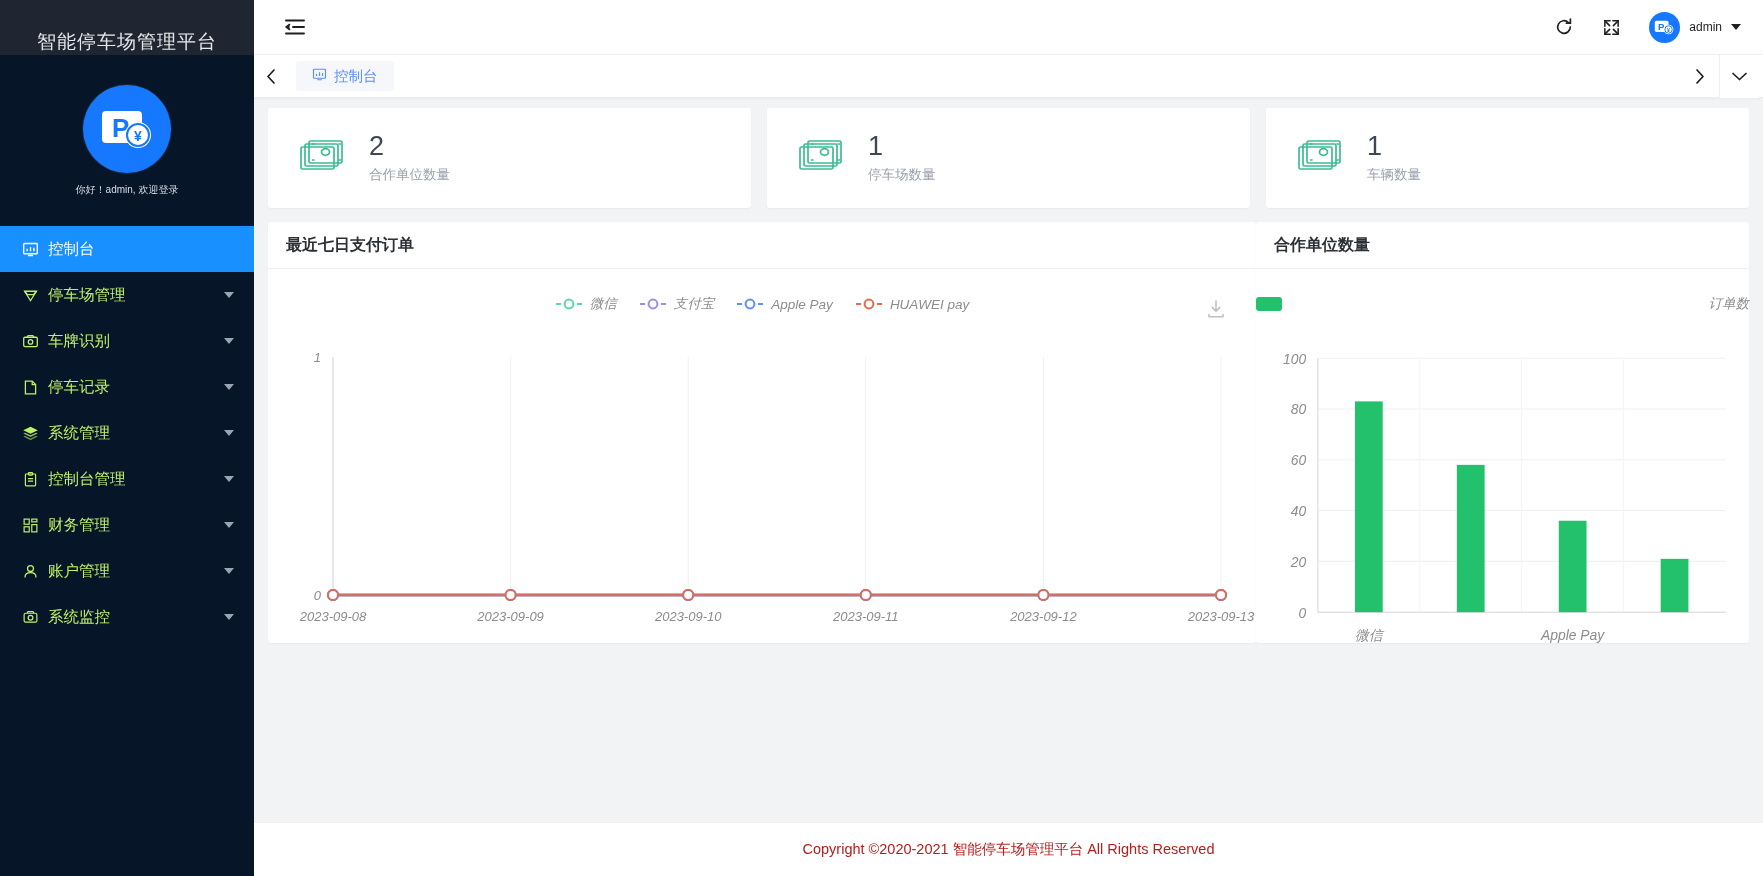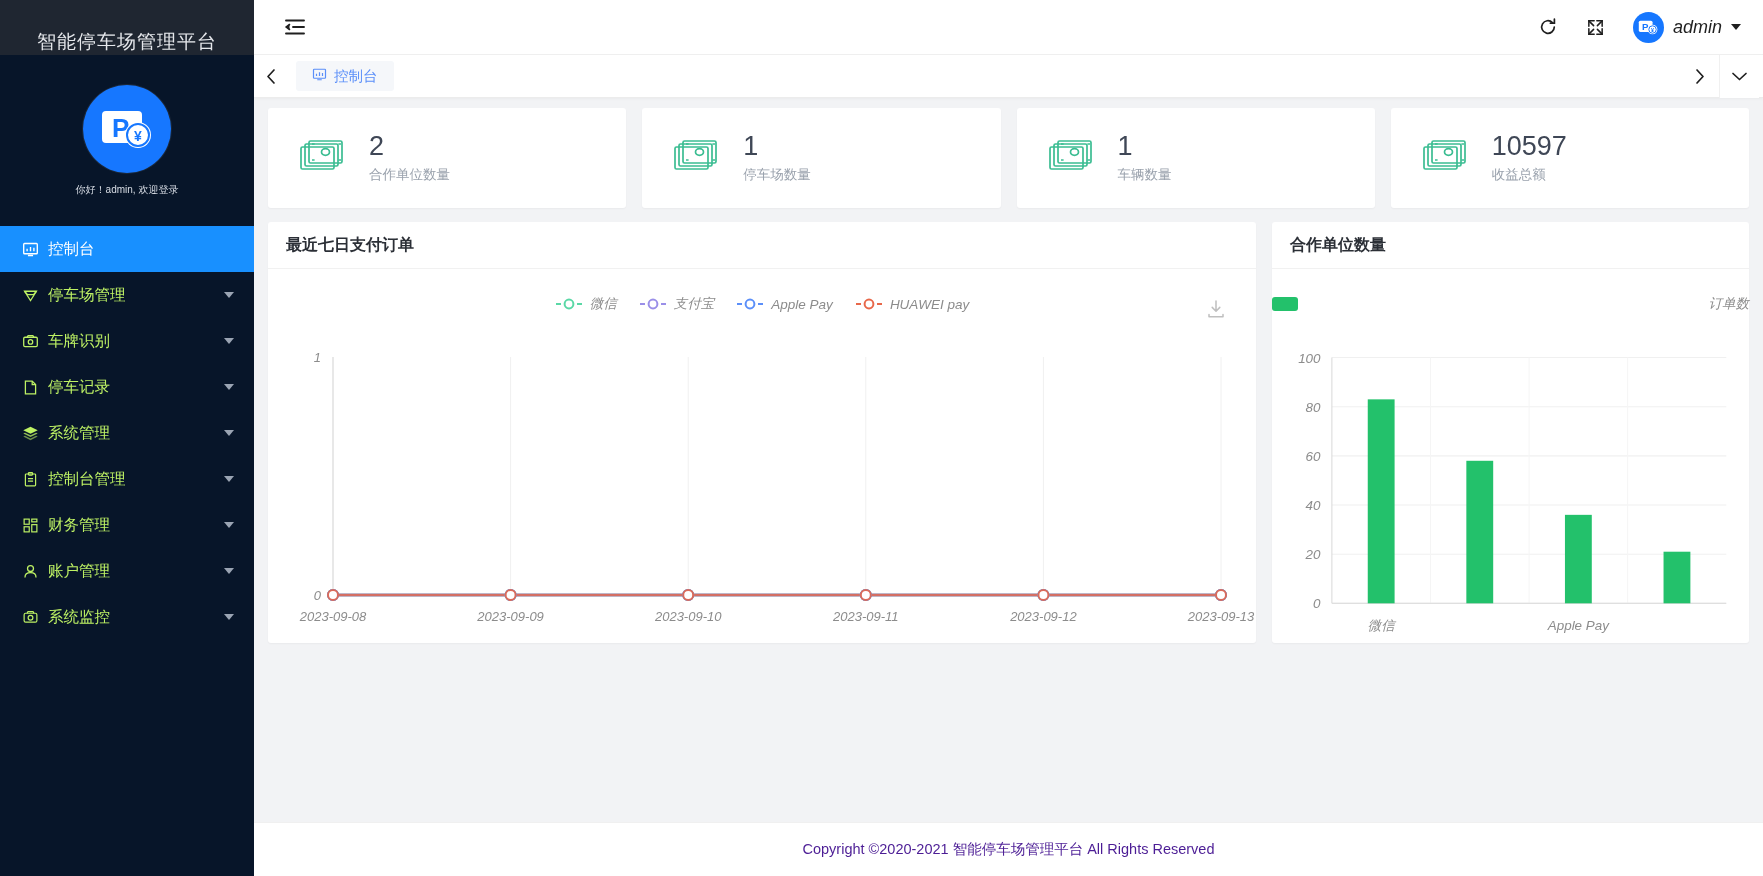--- a/index.html
+++ b/index.html
@@ -63,21 +63,21 @@
     border-bottom: 1px solid #f0f0f0;
   }
   .collapse-btn { cursor: pointer; display: flex; align-items: center; }
   .top-right { margin-left: auto; display: flex; align-items: center; gap: 28px; }
   .top-icon { cursor: pointer; display: flex; align-items: center; color: #1f1f1f; }
   .user-box { display: flex; align-items: center; gap: 9px; cursor: pointer; }
   .avatar-sm {
     width: 31px; height: 31px; border-radius: 50%; background: #1677ff;
     display: flex; align-items: center; justify-content: center;
   }
-  .user-name { font-size: 18px; color: #1f1f1f; font-style: italic; }
+  .user-name { font-size: 12px; color: #1f1f1f; }
   .user-caret {
     width: 0; height: 0; border-left: 5px solid transparent;
     border-right: 5px solid transparent; border-top: 6px solid #1f1f1f;
   }
 
   .tabbar {
     height: 43px; flex: 0 0 43px; background: #fff;
     display: flex; align-items: center; padding: 0 4px 0 0;
     border-bottom: 1px solid #ececec;
     box-shadow: 0 1px 3px rgba(0,0,0,.04);
@@ -105,21 +105,21 @@
     height: 100px; display: flex; align-items: center; gap: 22px;
     padding: 0 0 0 32px;
     box-shadow: 0 1px 2px rgba(0,0,0,.04);
   }
   .stat-ico { flex: 0 0 auto; display: flex; align-items: center; }
   .stat-txt { display: flex; flex-direction: column; gap: 6px; }
   .stat-num { font-size: 27px; color: #3f4756; font-weight: 400; line-height: 1; }
   .stat-lbl { font-size: 13.5px; color: #9aa2ad; }
 
   
-  .panels { display: flex; gap: 16px; margin-top: 14px; }
+  .panels { display: flex; margin-top: 14px; }
   .panel { background: #fff; border-radius: 3px; box-shadow: 0 1px 2px rgba(0,0,0,.04); }
   .panel-left { flex: 0 0 988px; height: 421px; }
   .panel-right { flex: 1 1 auto; height: 421px; }
   .panel-head {
     height: 47px; display: flex; align-items: center; padding: 0 18px;
     border-bottom: 1px solid #f1f1f1;
     font-size: 16px; font-weight: bold; color: #2b2f36;
   }
   .panel-body { position: relative; height: 374px; font-style: italic; }
 
@@ -134,21 +134,21 @@
 
   
   .legend-bar { display: flex; align-items: center; justify-content: space-between; gap: 9px; padding-top: 26px; }
   .lg-swatch { width: 26px; height: 14px; border-radius: 3px; }
   .barchart { position: absolute; left: 0; top: 70px; right: 0; bottom: 0; }
 
   
   .footer {
     height: 54px; flex: 0 0 54px; background: #fff;
     display: flex; align-items: center; justify-content: center;
-    font-size: 14.5px; color: #4c1d95;
+    font-size: 14.5px; color: #b91c1c;
     border-top: 1px solid #f0f0f0;
   }
   text { font-family: "Liberation Sans", "DejaVu Sans", sans-serif; }
 </style>
 </head>
 <body>
 
 <div id="app">
 
   <aside class="sidebar">
@@ -392,35 +392,20 @@
               <ellipse cx="25.5" cy="14" rx="4" ry="3.3"></ellipse>
               <path d="M12 6h2.6M38.4 6H41M12 22h2.6M38.4 22H41"></path>
             </svg>
           </span>
           <span class="stat-txt">
             <span class="stat-num">1</span>
             <span class="stat-lbl">车辆数量</span>
           </span>
         </div>
 
-        <div class="stat-card">
-          <span class="stat-ico">
-            <svg width="47" height="40" viewBox="0 0 47 40" fill="none" stroke="#3bbd92" stroke-width="1.7">
-              <rect x="1" y="9" width="33" height="22" rx="1.5"></rect>
-              <rect x="5" y="6" width="33" height="22" rx="1.5"></rect>
-              <rect x="9" y="3" width="33" height="22" rx="1.5"></rect>
-              <ellipse cx="25.5" cy="14" rx="4" ry="3.3"></ellipse>
-              <path d="M12 6h2.6M38.4 6H41M12 22h2.6M38.4 22H41"></path>
-            </svg>
-          </span>
-          <span class="stat-txt">
-            <span class="stat-num">10597</span>
-            <span class="stat-lbl">收益总额</span>
-          </span>
-        </div>
 
       </div>
 
       <div class="panels">
 
         <section class="panel panel-left">
           <div class="panel-head">最近七日支付订单</div>
           <div class="panel-body">
 
             <div class="legend">

